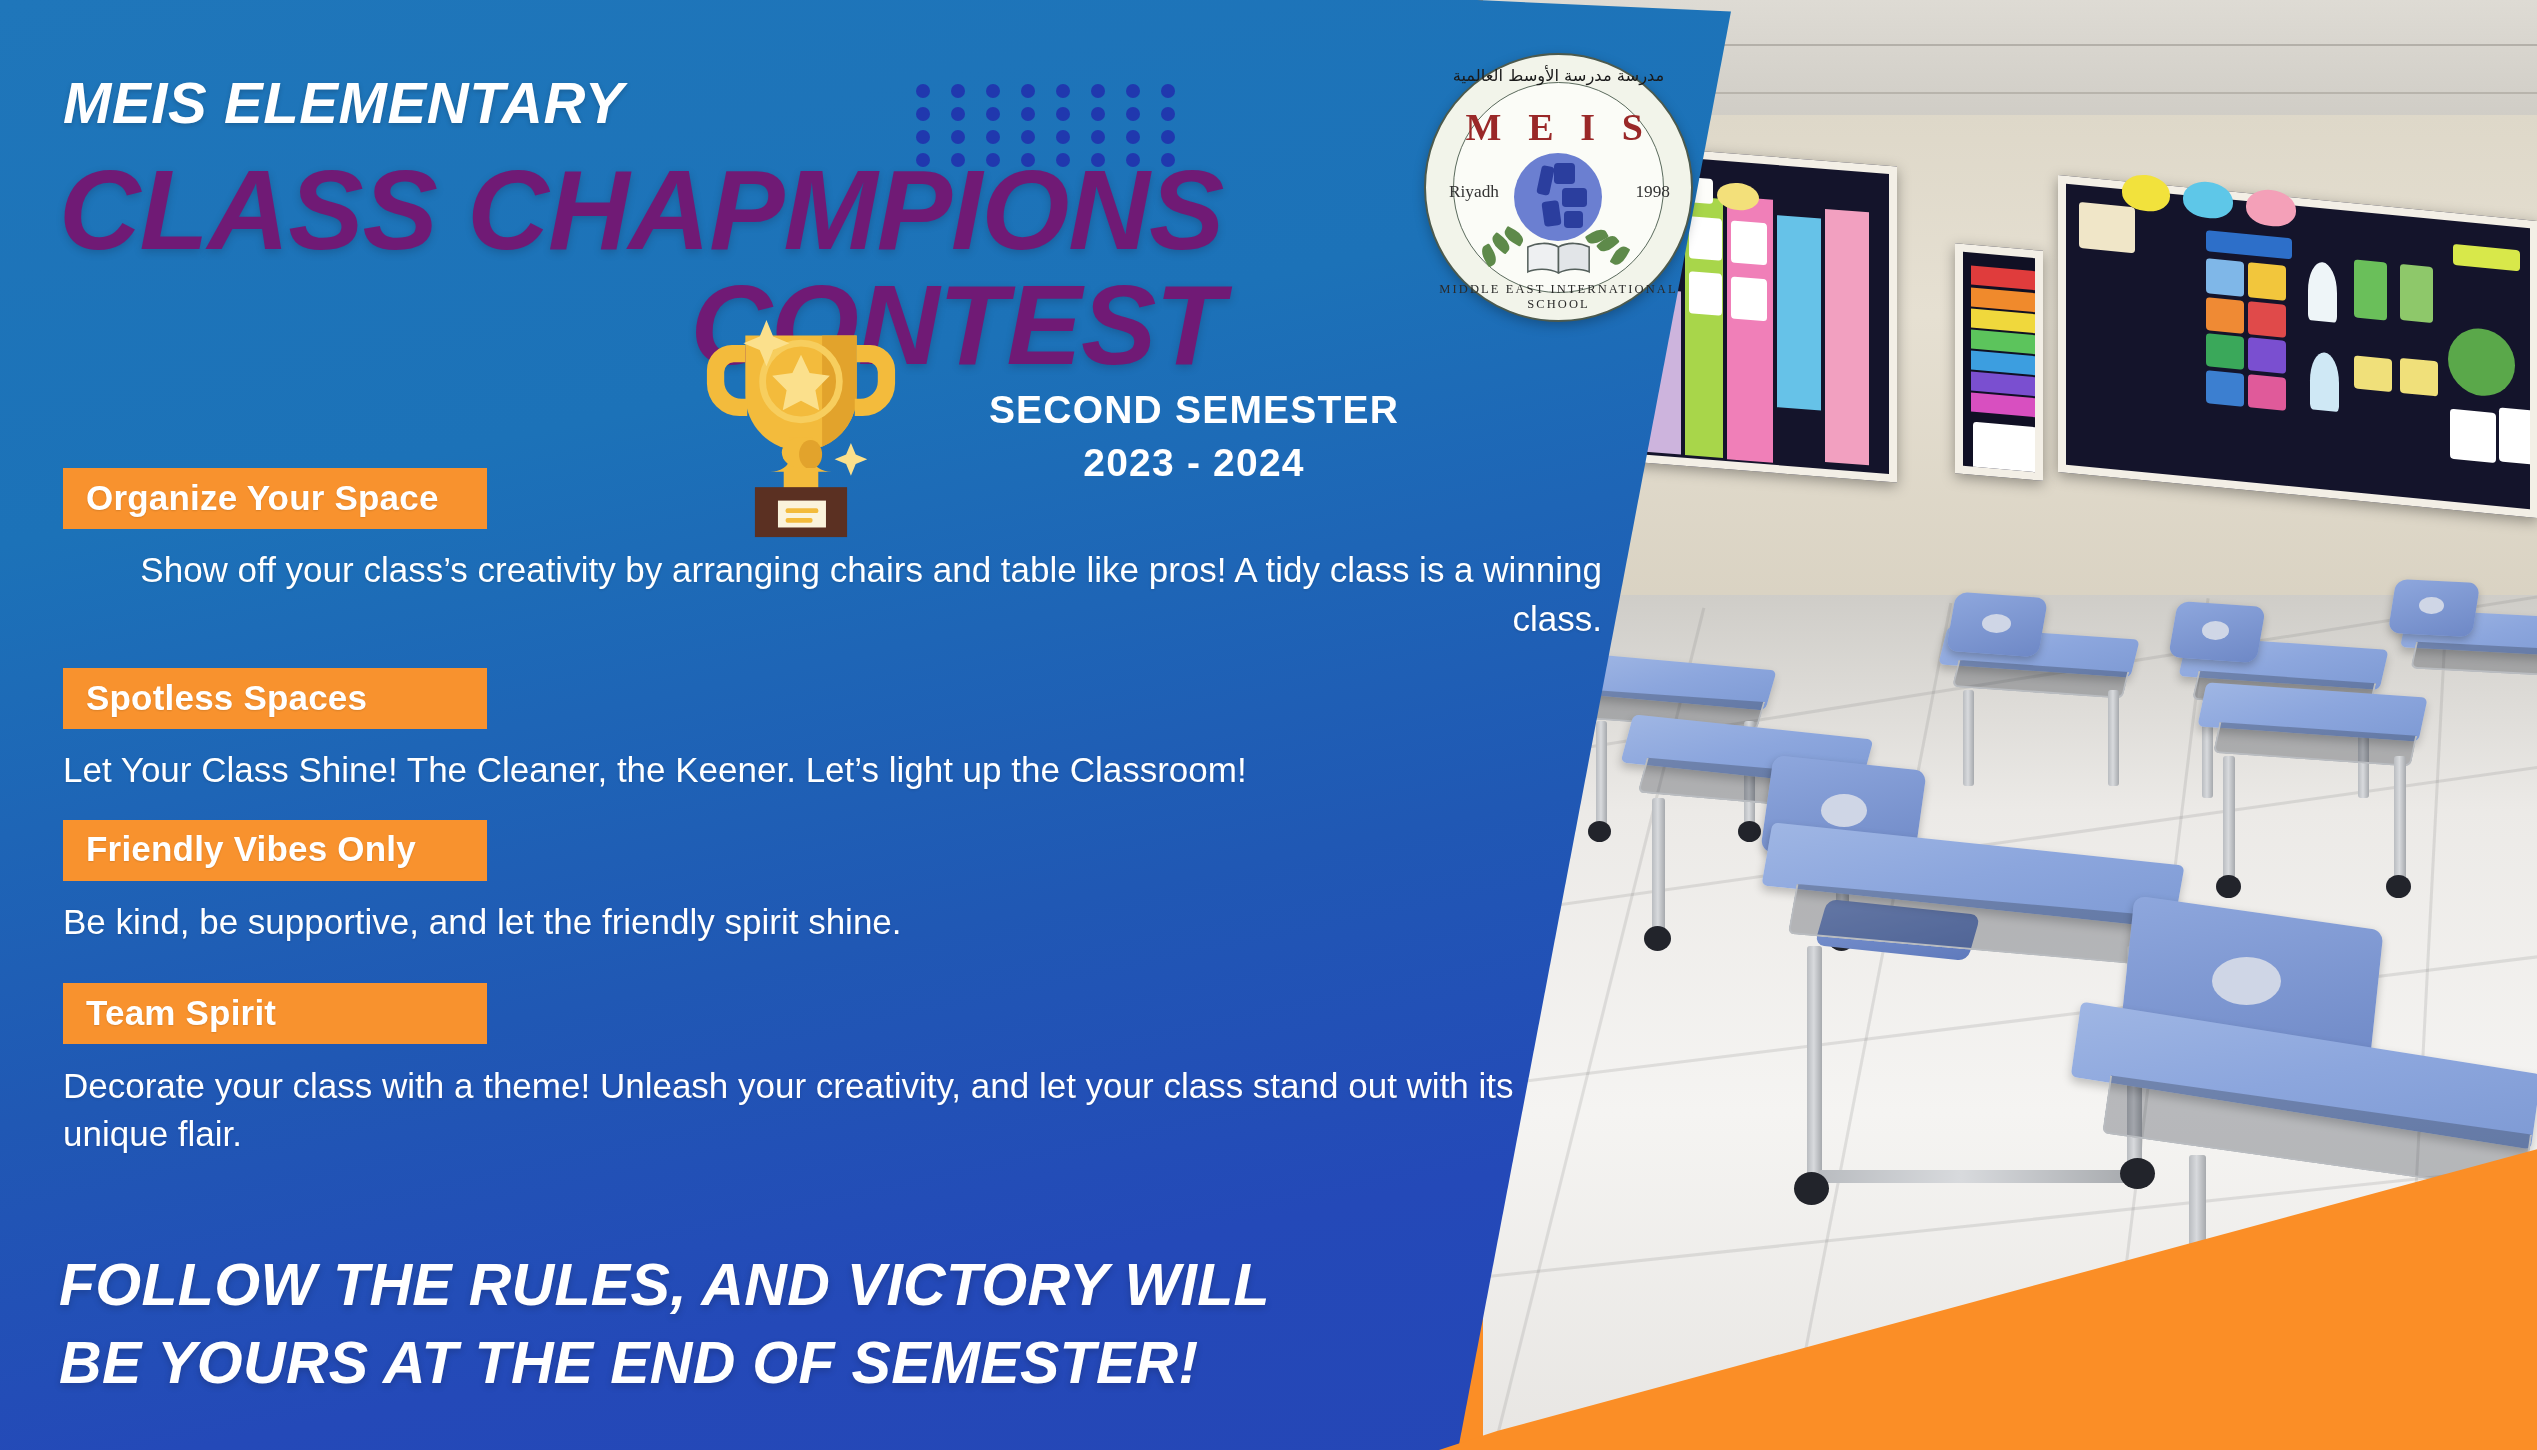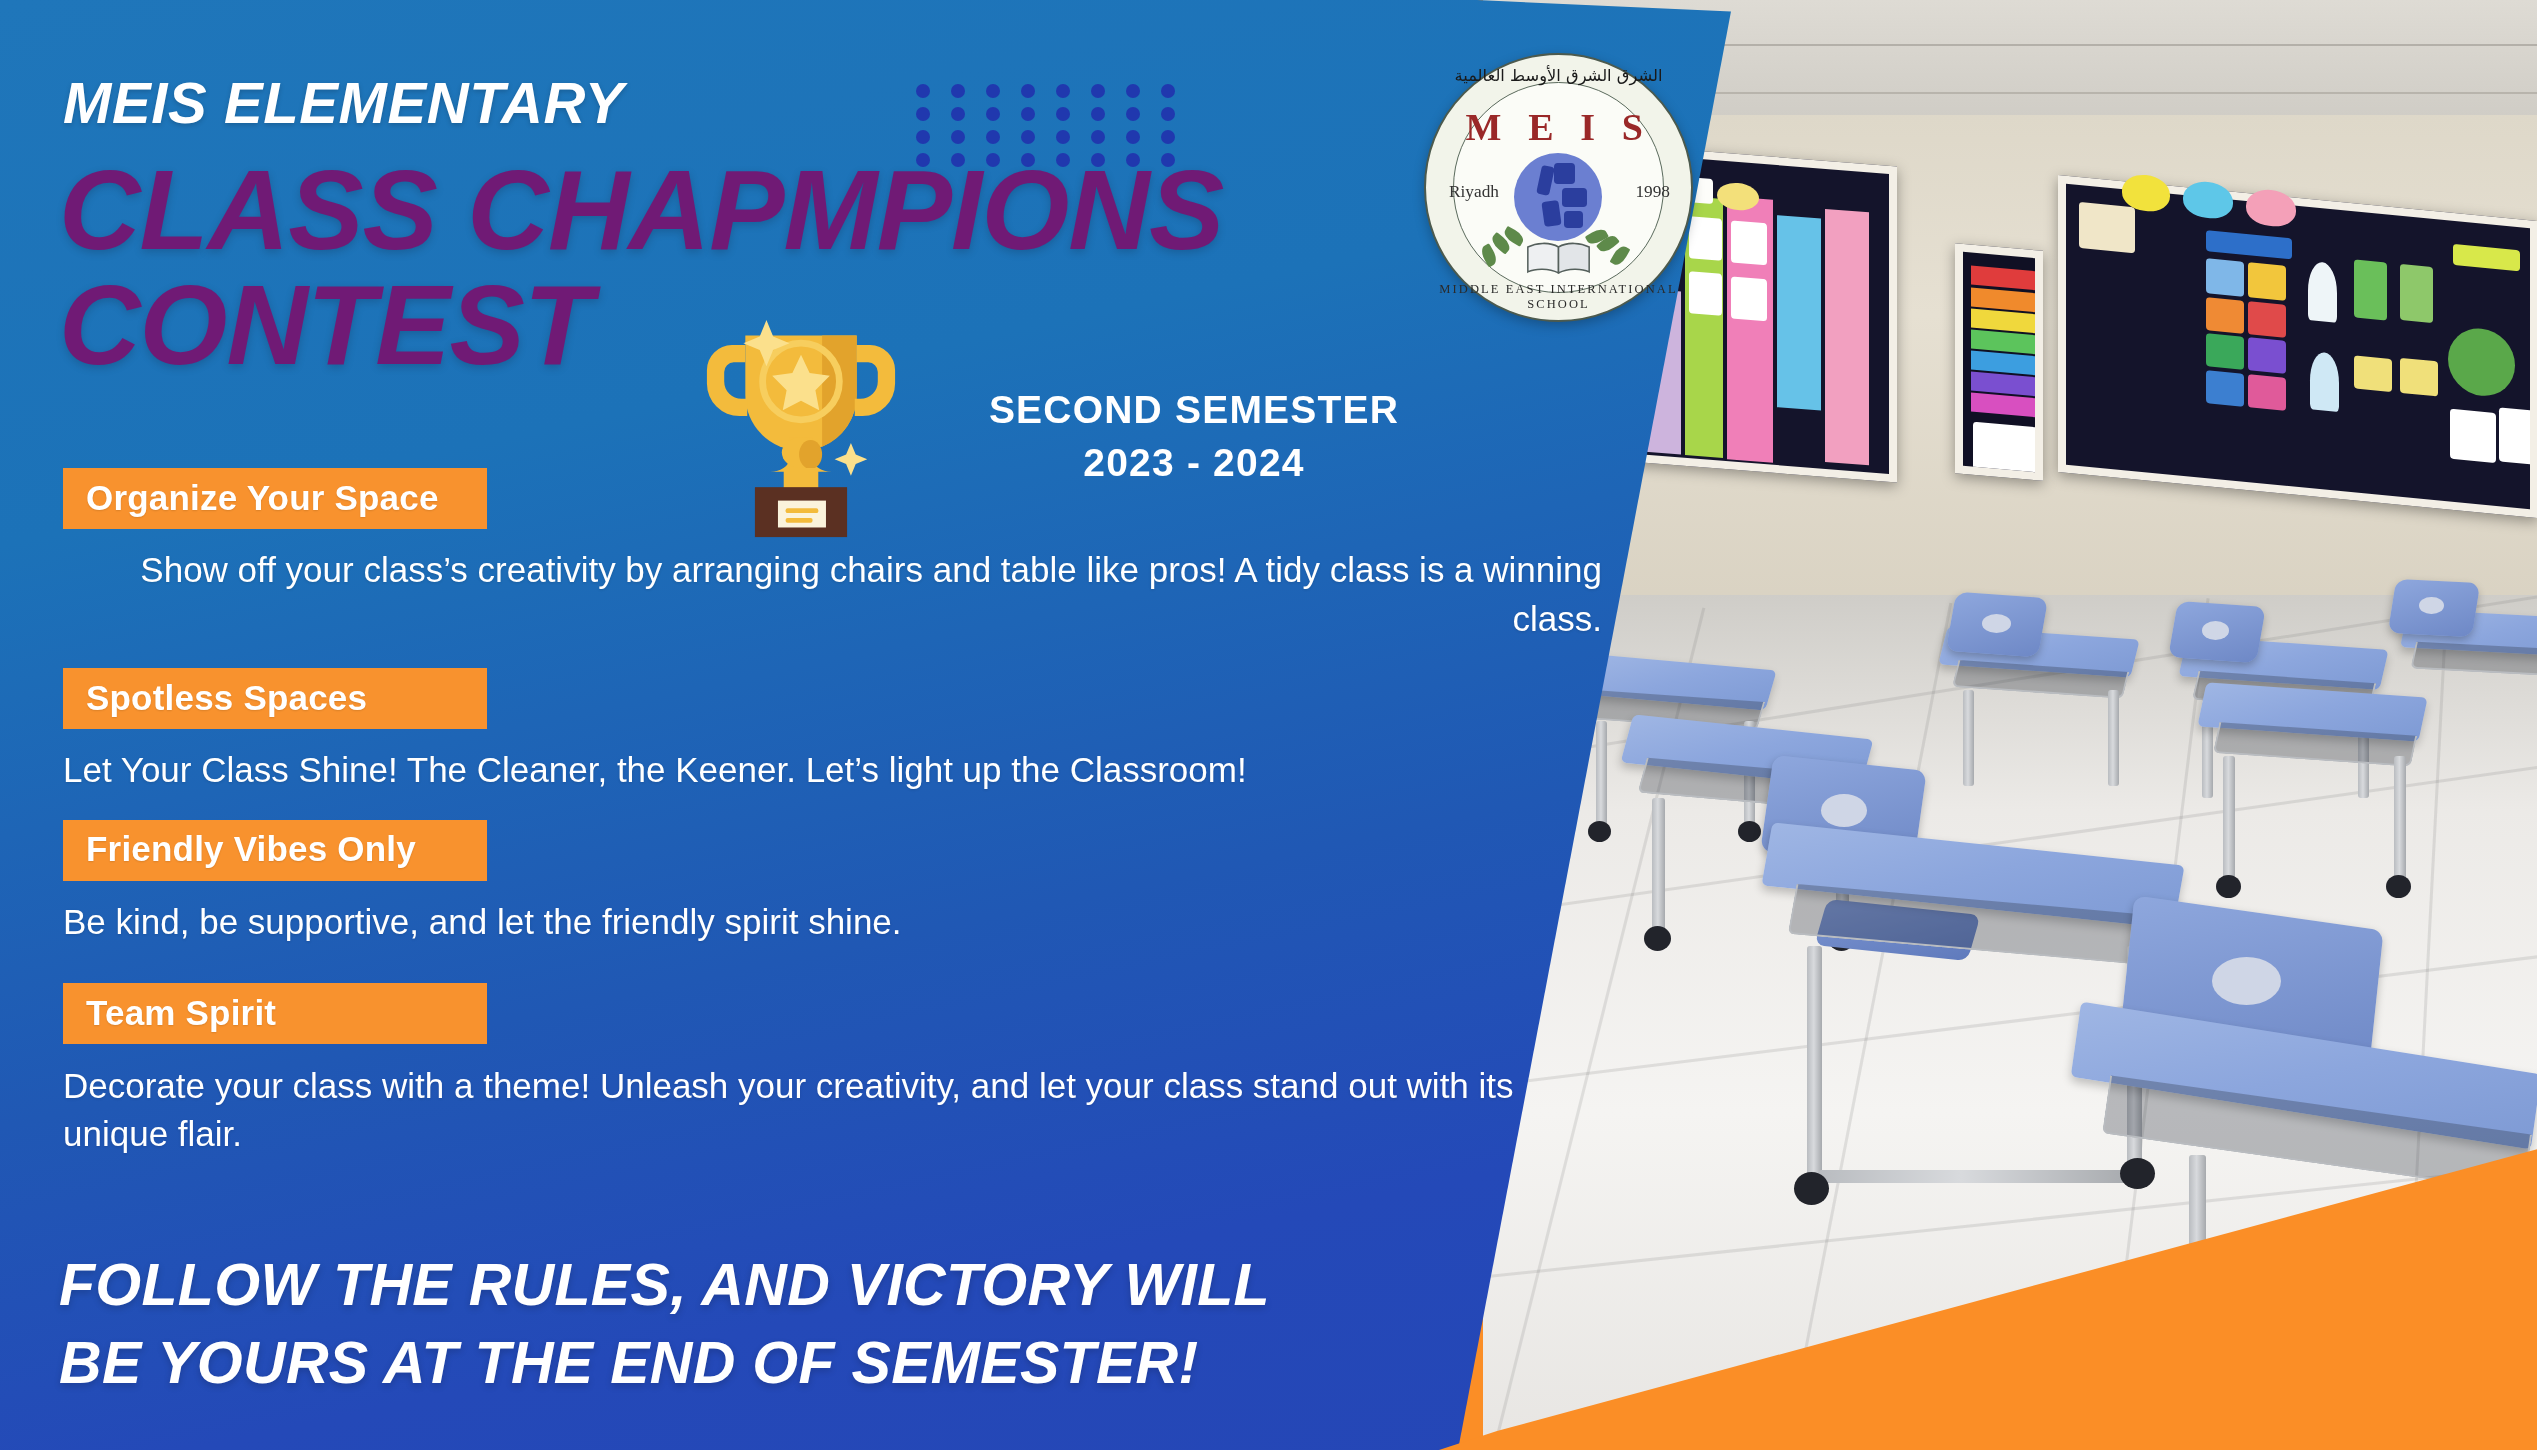--- a/index.html
+++ b/index.html
@@ -70,21 +70,21 @@
   .dots{position:absolute;left:916px;top:84px;display:grid;
     grid-template-columns:repeat(8,35px);grid-template-rows:repeat(4,23px);}
   .dots i{width:14.4px;height:14.4px;border-radius:50%;background:#2038AE;display:block;}
 
   .title{
     position:absolute;left:59px;top:153px;
     font-size:113px;line-height:1.02;font-weight:800;font-style:italic;
     letter-spacing:-1px;color:#701a75;white-space:nowrap;
     text-shadow:0 2.9px 8.6px rgba(0,0,0,.17);
   }
-  .title .l2{display:block;}
+  .title .l2{display:block;text-align:right;}
 
   .trophy{position:absolute;left:705px;top:299px;width:192px;height:240px;}
 
   .semester{
     position:absolute;left:959px;top:384px;width:470px;text-align:center;
     font-size:39px;font-weight:700;letter-spacing:1.2px;color:#fff;line-height:1.35;
   }
   .semester .yr{display:block;}
 
   .rules{position:absolute;left:63px;top:468px;width:1554px;}
@@ -376,21 +376,21 @@
 
     <div class="cta">
       <span>FOLLOW THE RULES, AND VICTORY WILL</span>
       <span>BE YOURS AT THE END OF SEMESTER!</span>
     </div>
   </div>
 
   <div class="logo">
     <div class="ring-o"></div>
     <div class="ring-i"></div>
-    <div class="arabic">الشرق الشرق الأوسط العالمية</div>
+    <div class="arabic">مدرسة مدرسة الأوسط العالمية</div>
     <div class="meis">M E I S</div>
     <div class="globe">
       <b style="left:25px;top:13.4px;width:13.4px;height:29px;transform:rotate(12deg);"></b>
       <b style="left:40px;top:9.6px;width:21px;height:21px;"></b>
       <b style="left:48px;top:35px;width:25px;height:19px;"></b>
       <b style="left:29px;top:48px;width:17.3px;height:25px;transform:rotate(-8deg);"></b>
       <b style="left:50px;top:58px;width:19px;height:17.3px;"></b>
     </div>
     <div class="riyadh">Riyadh</div>
     <div class="year">1998</div>

